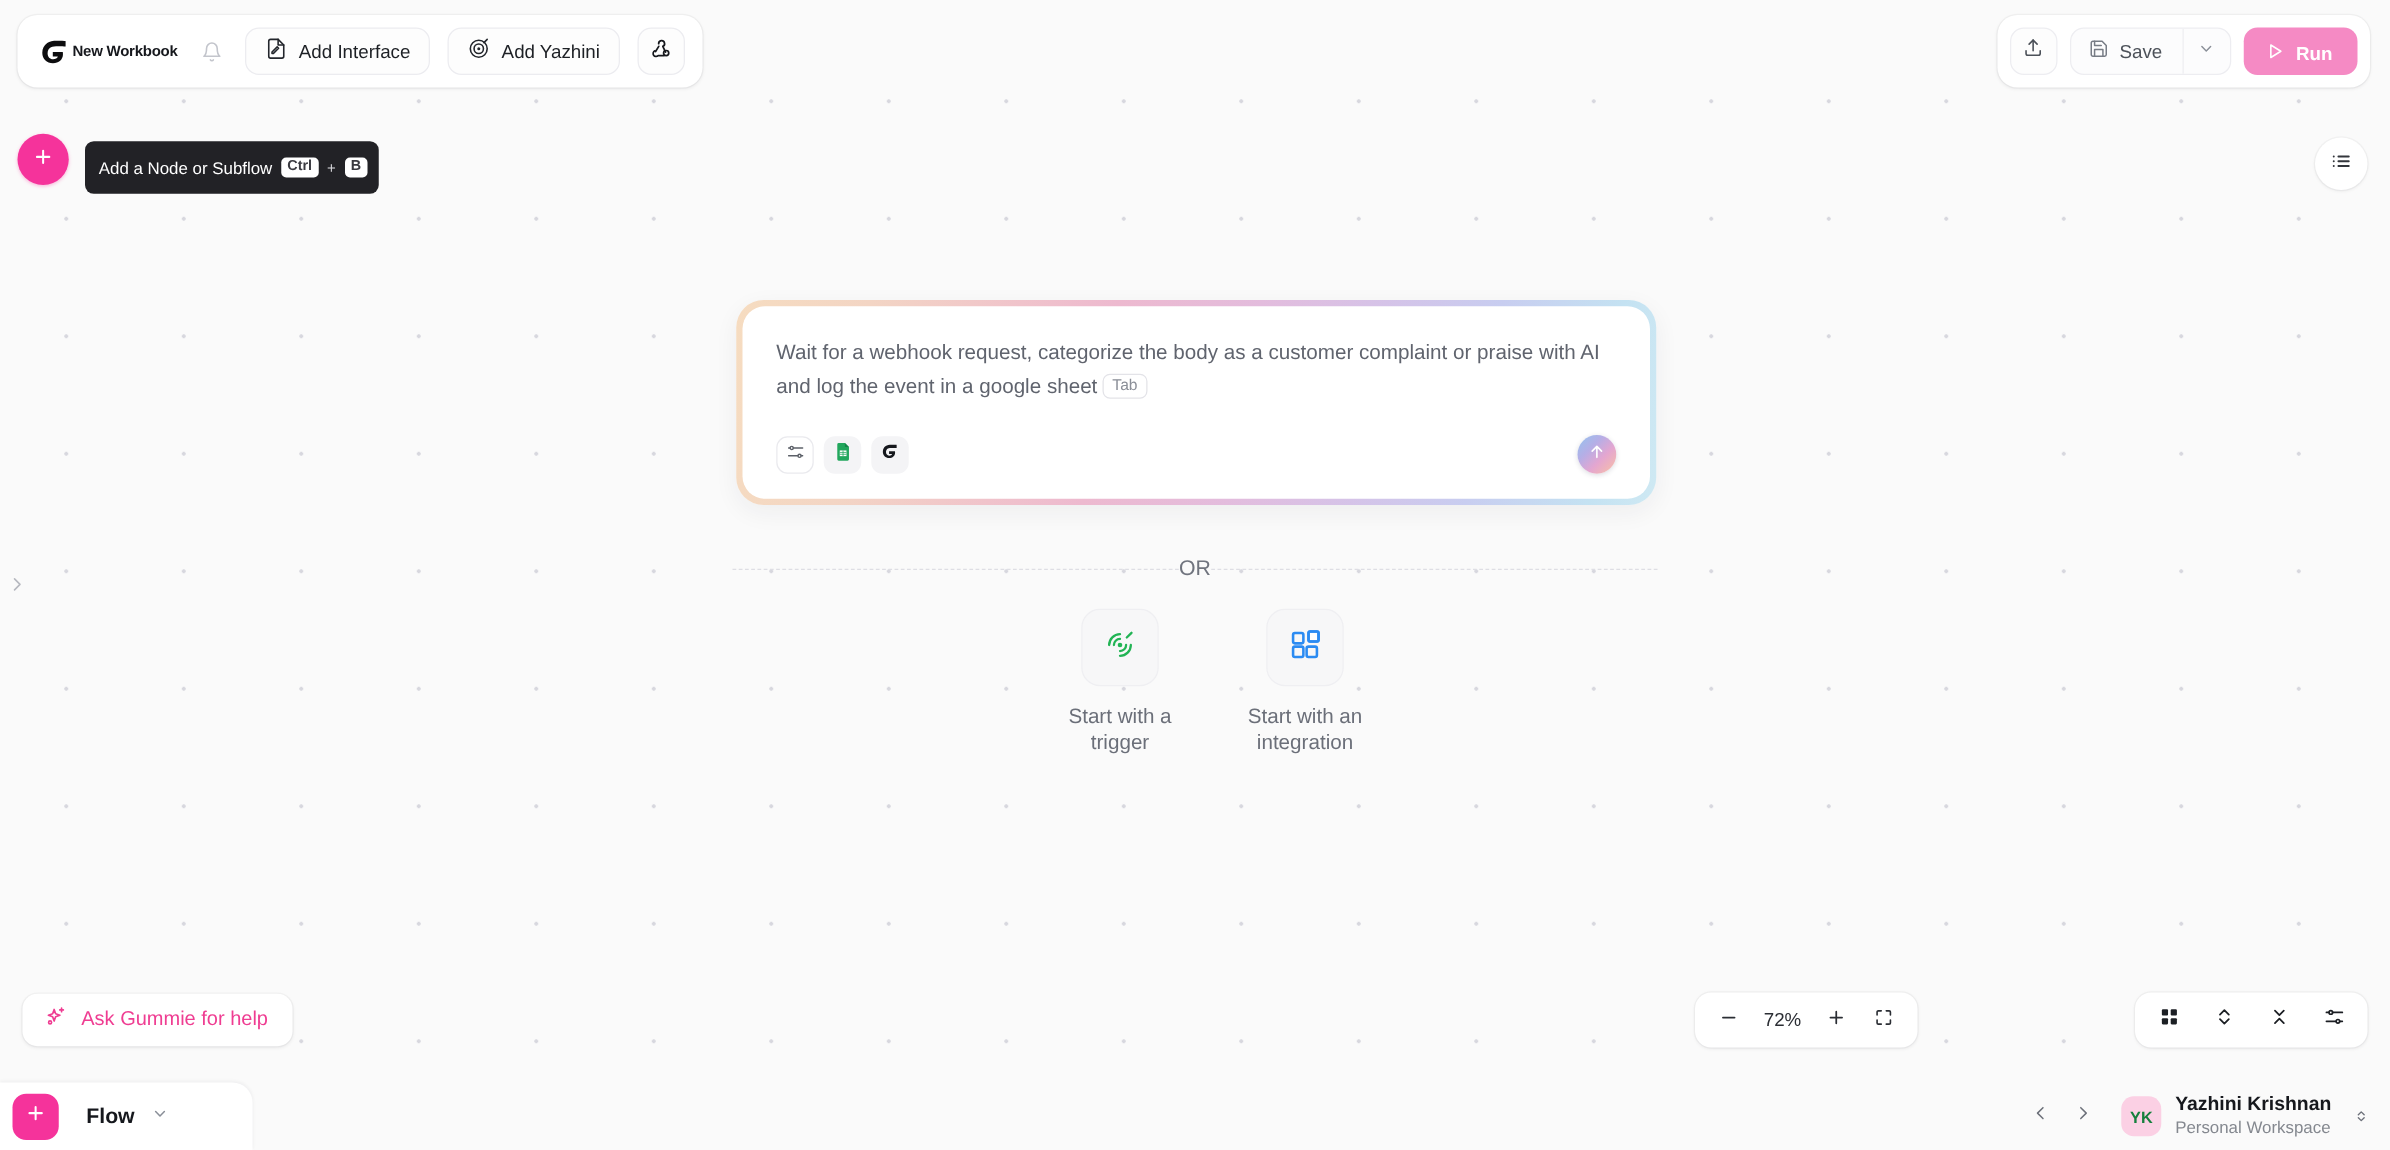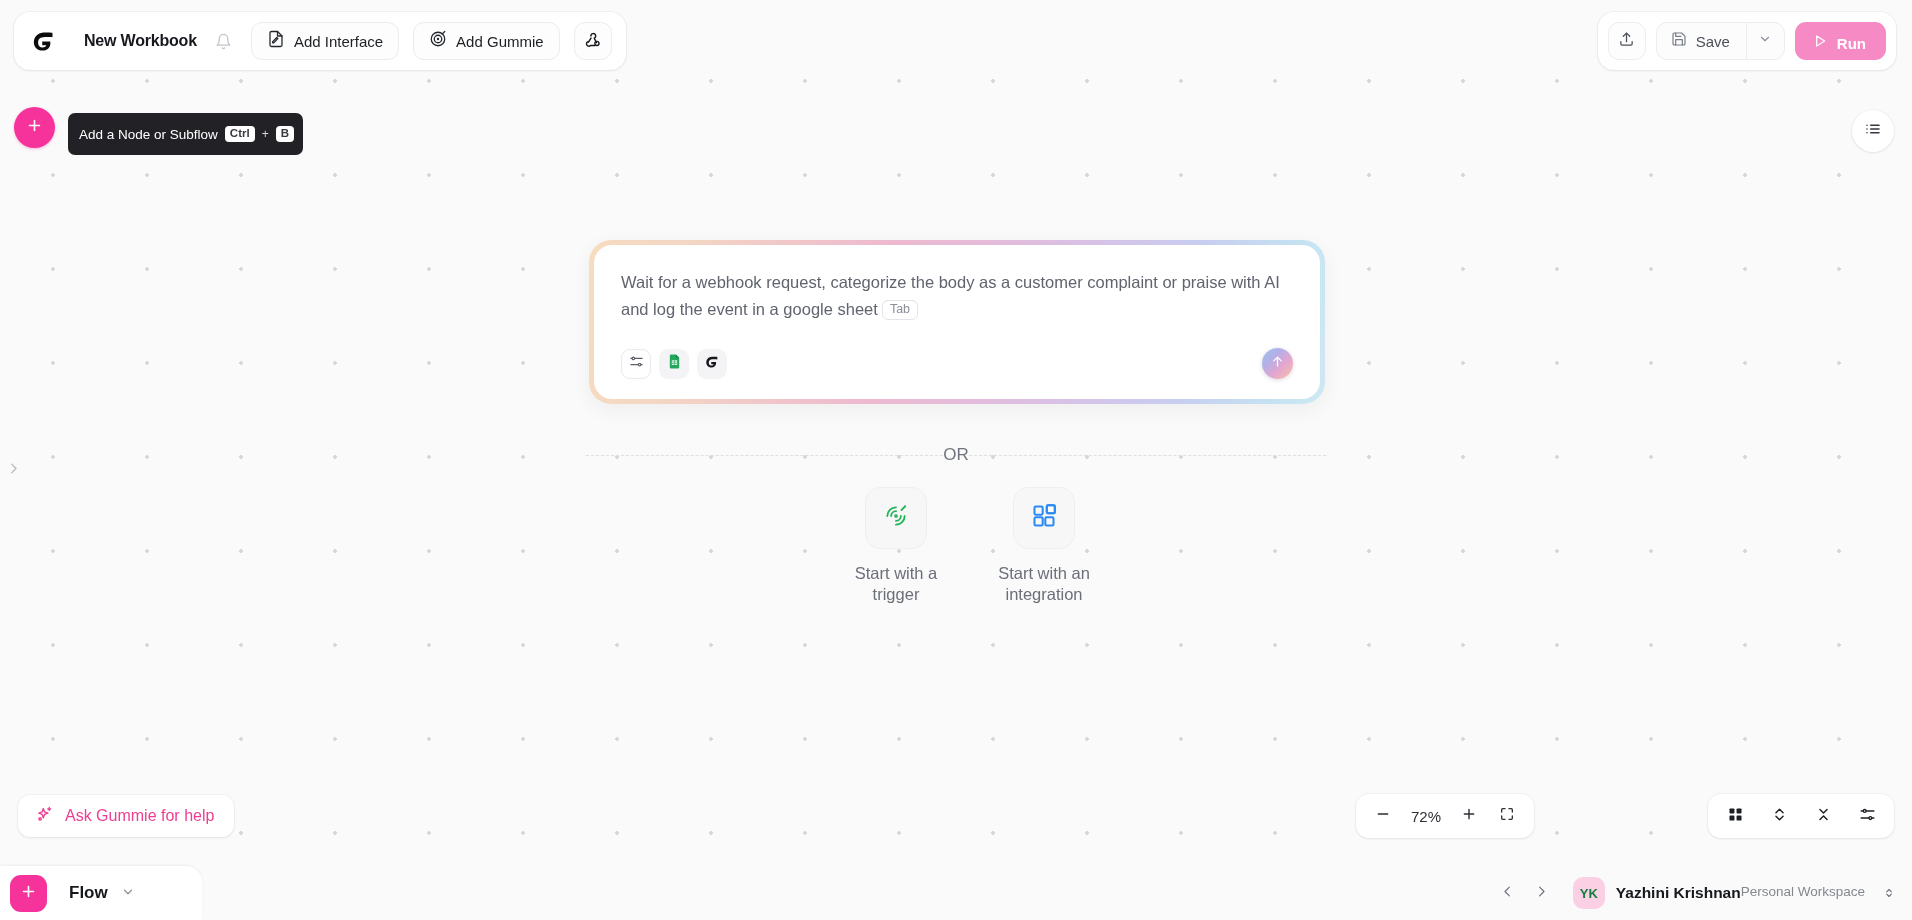--- a/index.html
+++ b/index.html
@@ -29,24 +29,24 @@
     height: 58px;
     background: #ffffff;
     border-radius: 16px;
     display: flex;
     align-items: center;
     padding: 0 14px;
     box-shadow: 0 1px 3px rgba(16,18,30,.07), 0 0 0 1px rgba(16,18,30,.035);
   }
   .logo-wrap { display:flex; align-items:center; justify-content:center; width:30px; height:30px; }
   .wb-title {
-    font-size: 16px;
+    font-size: 12px;
     font-weight: bold;
     color: #16181d;
-    margin-left: 26px;
+    margin-left: 0;
     letter-spacing: -0.2px;
     white-space: nowrap;
   }
   .bell-btn {
     margin-left: 14px;
     width: 26px; height: 26px;
     display:flex; align-items:center; justify-content:center;
     cursor: pointer;
   }
   .hdr-btn {
@@ -396,21 +396,21 @@
     margin-left: 12px;
     cursor: pointer;
   }
   .avatar {
     width: 32px; height: 32px;
     border-radius: 10px;
     background: #fbd0e4;
     display:flex; align-items:center; justify-content:center;
     font-size: 13px; font-weight: bold; color: #15803d;
   }
-  .user-text { display: flex; flex-direction: row; line-height: 1.22; }
+  .user-text { display: flex; flex-direction: column; line-height: 1.22; }
   .user-name { font-size: 15.5px; font-weight: bold; color: #16181d; white-space: nowrap; }
   .user-sub { font-size: 13.5px; color: #84888f; white-space: nowrap; }
   .user-caret { margin-left: 6px; display:flex; align-items:center; cursor:pointer; }
 </style>
 </head>
 <body>
 
 <div id="app">
 
   <div class="header-panel">
@@ -440,21 +440,21 @@
 
     <div class="hdr-btn">
       <span>
         <svg width="18" height="18" viewBox="0 0 24 24" fill="none" stroke="#23262c" stroke-width="1.7" stroke-linecap="round">
           <circle cx="12" cy="12" r="9"></circle>
           <circle cx="12" cy="12" r="5"></circle>
           <circle cx="12" cy="12" r="1.6" fill="#23262c" stroke="none"></circle>
           <path d="M17.5 5.5 21 2"></path>
         </svg>
       </span>
-      <span class="hdr-btn-label">Add Gummie</span>
+      <span class="hdr-btn-label">Add Yazhini</span>
     </div>
 
     <div class="hdr-btn icon-only">
       <span>
         <svg width="19" height="19" viewBox="0 0 24 24" fill="none" stroke="#16181d" stroke-width="1.75" stroke-linecap="round" stroke-linejoin="round">
           <path d="M10 7.5a3 3 0 1 1 4.2 2.75L17 16"></path>
           <path d="M6.2 14.7A3 3 0 1 0 9.5 19.6h5.8"></path>
           <path d="M10.1 10.2 6.9 15.4"></path>
           <circle cx="17.6" cy="17" r="2.6"></circle>
         </svg>

